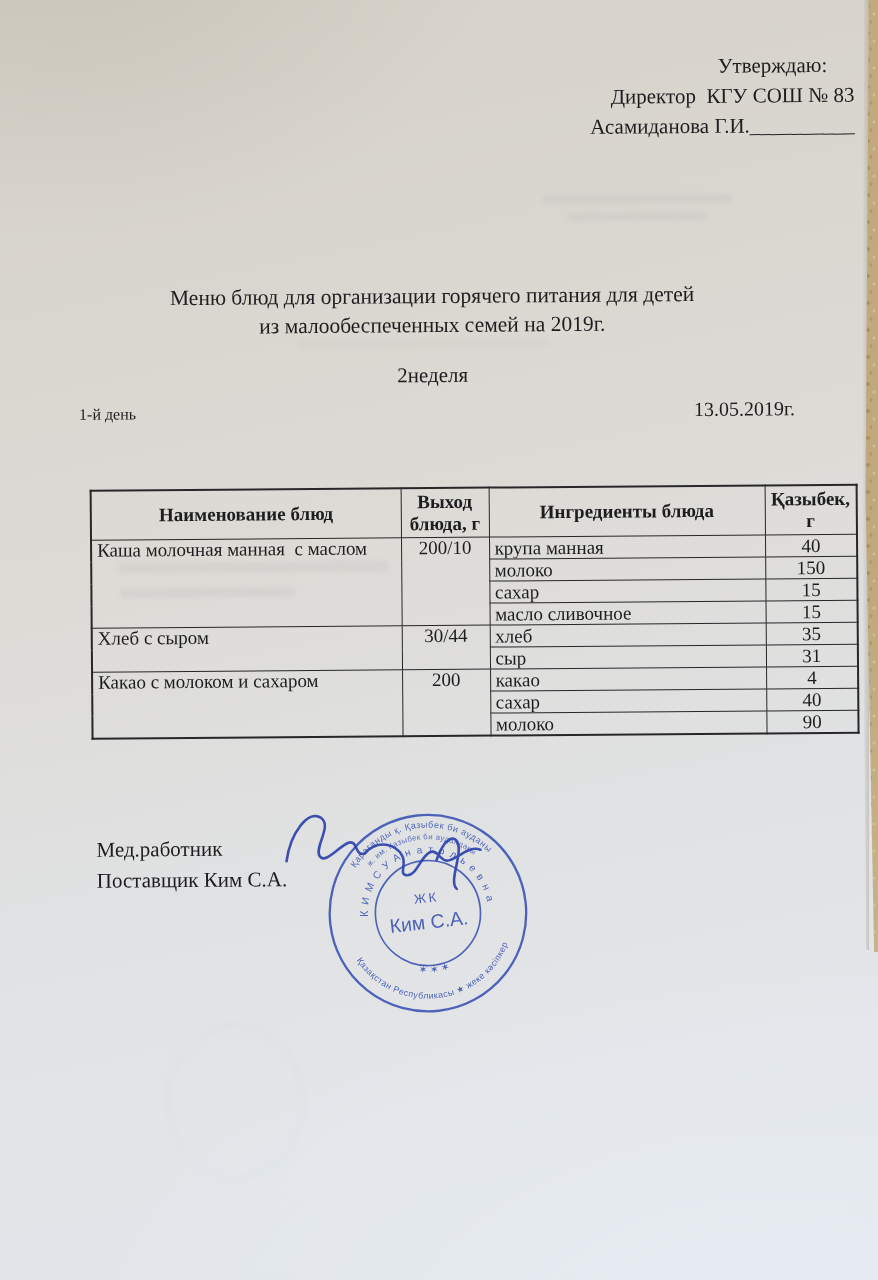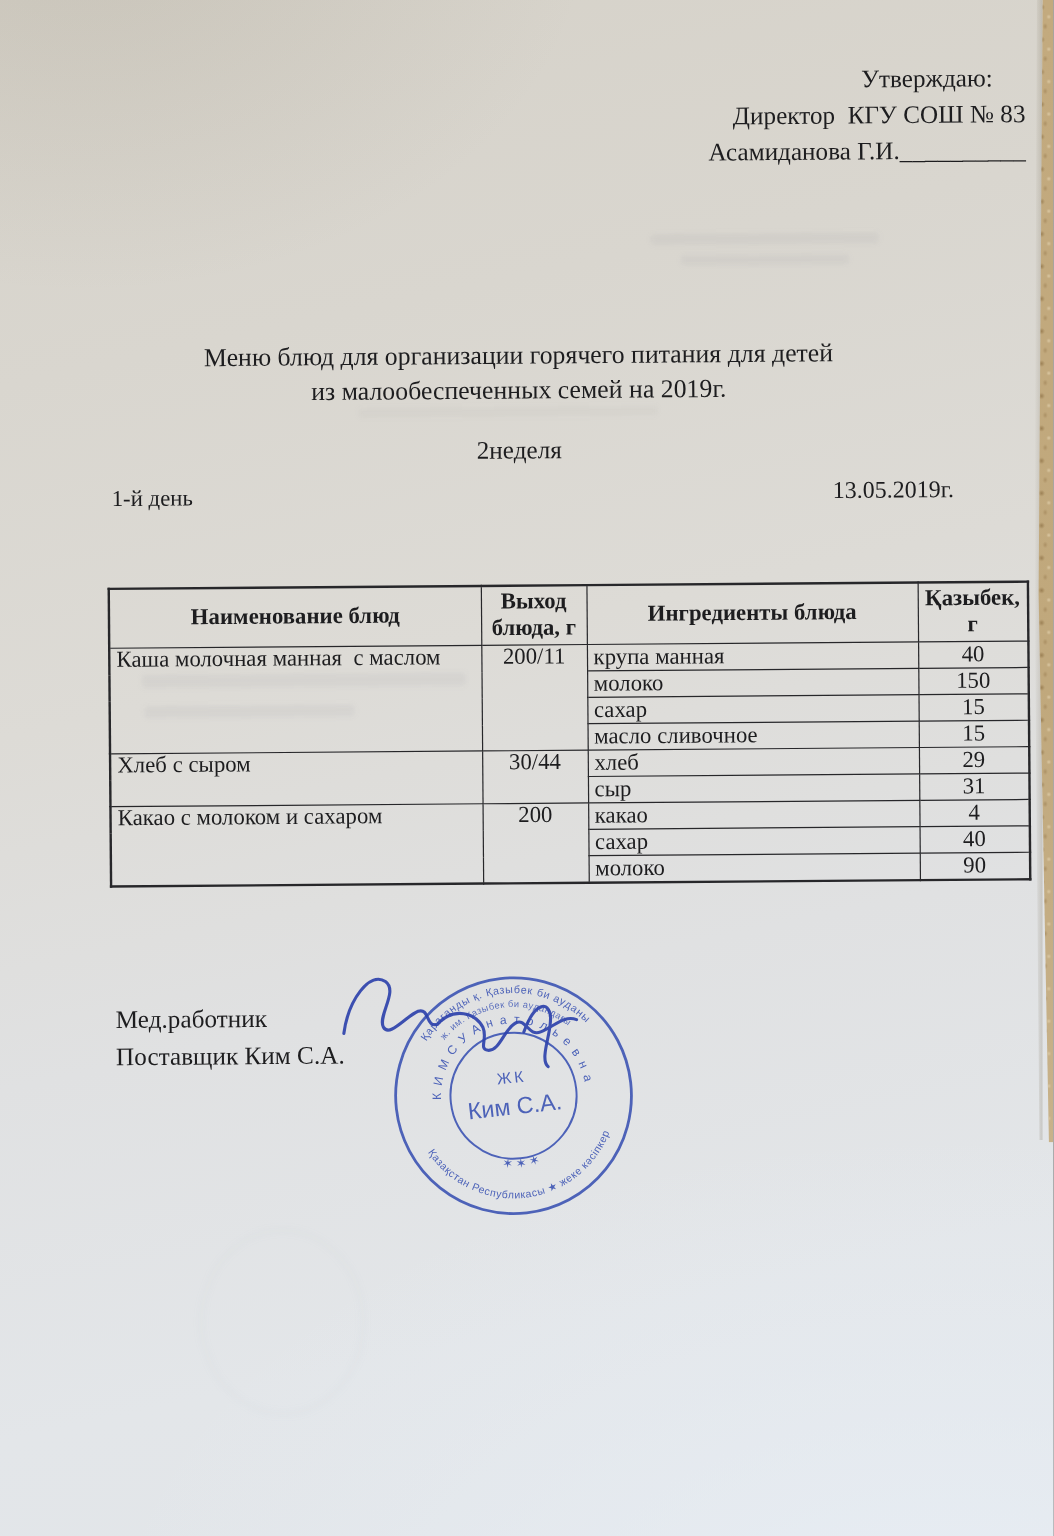--- a/index.html
+++ b/index.html
@@ -30,21 +30,21 @@
   }
   .content{ position:absolute; inset:0; transform:rotate(-0.45deg); transform-origin:50% 42%; }
   .pre{ white-space:pre-wrap; }
 
   .approval{ position:absolute; top:53px; right:20px; text-align:right; font-size:21px; line-height:30px; }
   .approval .l1{ margin-right:27px; }
 
   .title-block{ position:absolute; top:282px; left:0; right:10px; text-align:center; font-size:21.5px; line-height:29px; }
   .week{ margin-top:21px; font-size:21px; }
 
-  .day-label{ position:absolute; left:94px; top:403px; font-size:19px; }
+  .day-label{ position:absolute; left:80px; top:403px; font-size:16px; }
   .date-label{ position:absolute; left:695px; top:400px; font-size:20px; }
 
   table.menu{
     position:absolute; left:90px; top:487px; width:766px;
     border-collapse:collapse; table-layout:fixed; font-size:19px;
   }
   table.menu, table.menu th, table.menu td{ border:1.4px solid #27272a; }
   table.menu{ border-width:2.2px; }
   table.menu th{
     font-weight:bold; height:46px; line-height:22px; padding:1px 2px; text-align:center; vertical-align:middle;
@@ -95,41 +95,41 @@
         <tr>
           <th>Наименование блюд</th>
           <th>Выход блюда, г</th>
           <th>Ингредиенты блюда</th>
           <th>Қазыбек, г</th>
         </tr>
       </thead>
       <tbody>
           <tr>
             <td class="dish pre" rowspan="4">Каша молочная манная  с маслом</td>
-            <td class="out pre" rowspan="4">200/11</td>
+            <td class="out pre" rowspan="4">200/10</td>
             <td class="ing pre">крупа манная</td>
             <td class="gross pre">40</td>
           </tr>
           <tr>
             <td class="ing pre">молоко</td>
             <td class="gross pre">150</td>
           </tr>
           <tr>
             <td class="ing pre">сахар</td>
             <td class="gross pre">15</td>
           </tr>
           <tr>
             <td class="ing pre">масло сливочное</td>
             <td class="gross pre">15</td>
           </tr>
           <tr>
             <td class="dish pre" rowspan="2">Хлеб с сыром</td>
             <td class="out pre" rowspan="2">30/44</td>
             <td class="ing pre">хлеб</td>
-            <td class="gross pre">29</td>
+            <td class="gross pre">35</td>
           </tr>
           <tr>
             <td class="ing pre">сыр</td>
             <td class="gross pre">31</td>
           </tr>
           <tr>
             <td class="dish pre" rowspan="3">Какао с молоком и сахаром</td>
             <td class="out pre" rowspan="3">200</td>
             <td class="ing pre">какао</td>
             <td class="gross pre">4</td>

